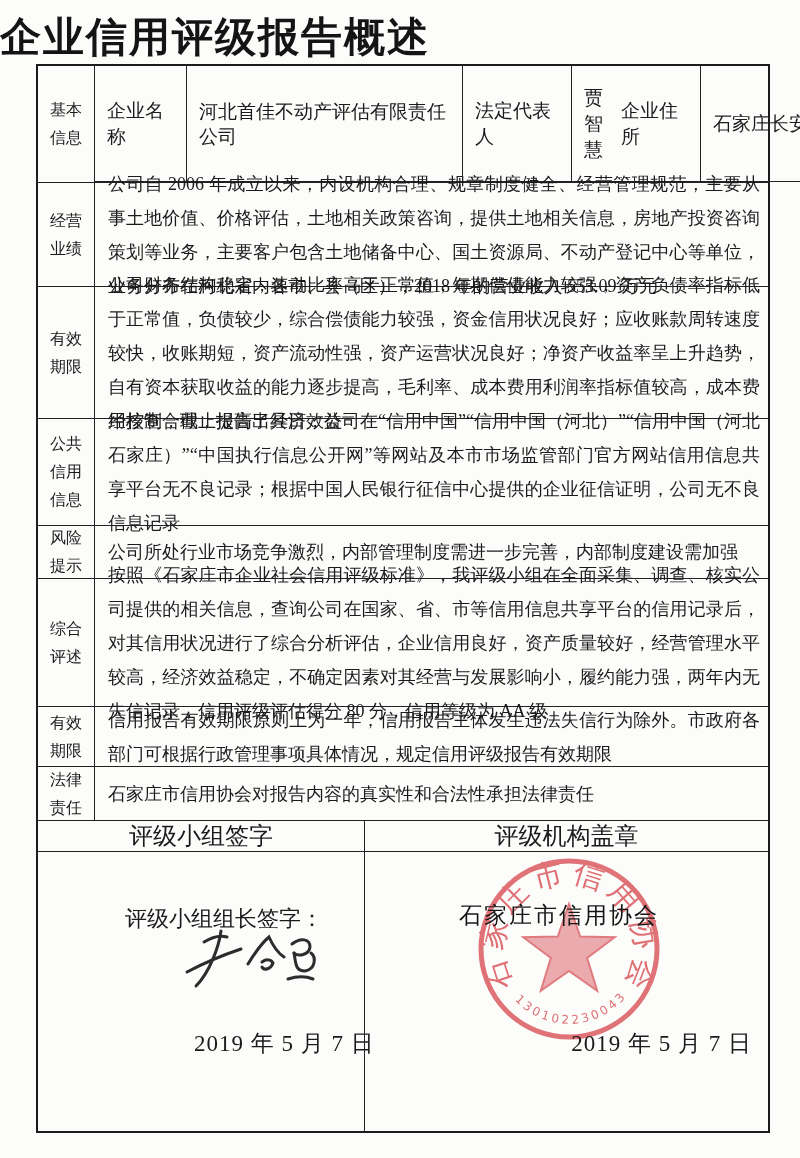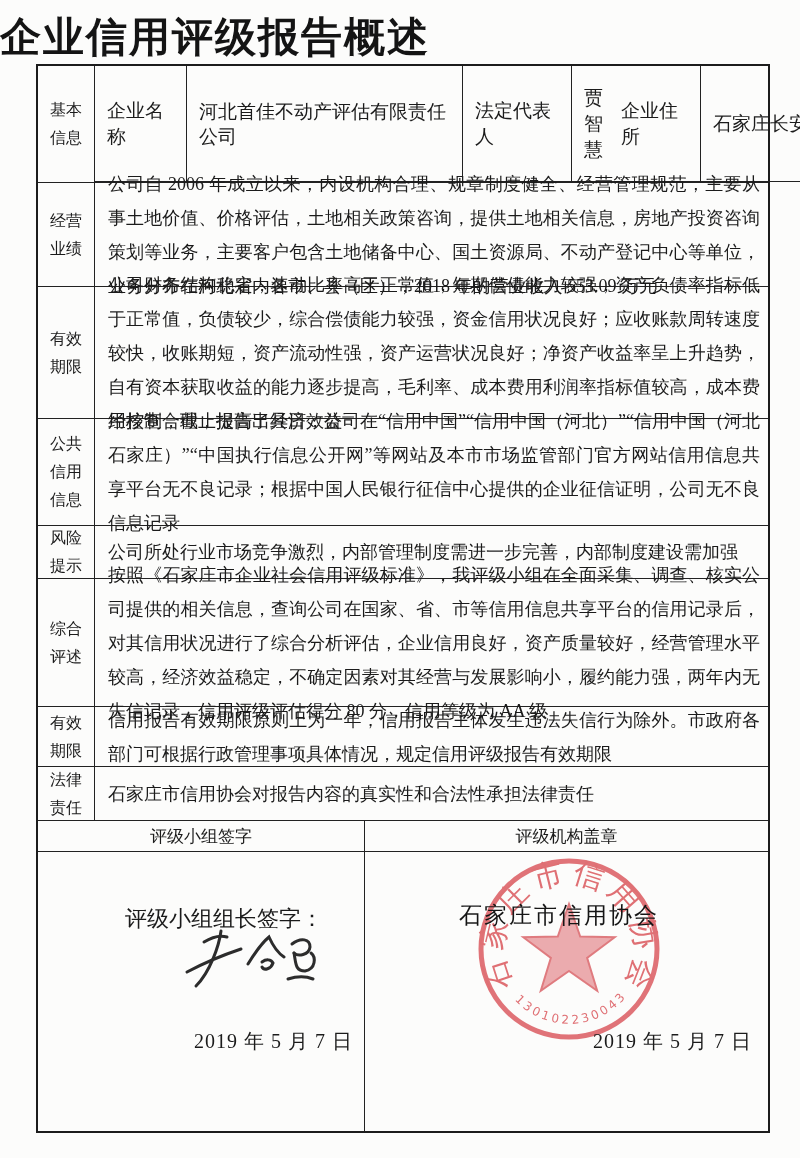--- a/index.html
+++ b/index.html
@@ -42,29 +42,29 @@
   
   .basicwrap{flex:1 1 auto;display:flex;flex-direction:row;}
   .brow{display:flex;border-bottom:1.5px solid #222;box-sizing:border-box;flex:1 1 auto;}
   .brow:last-child{border-bottom:none;}
   .bcell{box-sizing:border-box;display:flex;align-items:center;font-size:19px;padding:1px 6px 1px 12px;}
   .bl{flex:0 0 92px;border-right:1.5px solid #222;}
   .bv1{flex:0 0 276px;border-right:1.5px solid #222;line-height:25px;}
   .bl2{flex:0 0 109px;border-right:1.5px solid #222;}
   .bv2{flex:1 1 auto;}
   
-  .hcell{box-sizing:border-box;display:flex;align-items:center;justify-content:center;font-size:17px;}
+  .hcell{box-sizing:border-box;display:flex;align-items:center;justify-content:center;font-size:24px;}
   .hleft{flex:0 0 327px;border-right:1.5px solid #222;}
   .hright{flex:1 1 auto;}
   
   .sigleft{flex:0 0 327px;border-right:1.5px solid #222;box-sizing:border-box;position:relative;}
   .sigright{flex:1 1 auto;position:relative;}
   .leader-label{position:absolute;left:87px;top:52px;font-size:22px;}
   .handsig{position:absolute;left:146px;top:74px;}
-  .date{position:absolute;font-size:20px;letter-spacing:1px;white-space:nowrap;}
+  .date{position:absolute;font-size:23px;letter-spacing:1px;white-space:nowrap;}
   .date-left{left:156px;top:176px;}
   .date-right{right:16px;top:176px;}
   .sealbox{position:absolute;left:0;top:0;width:407px;height:210px;}
   .seal-org{
     position:absolute;left:86px;top:48px;width:216px;
     text-align:center;font-size:23px;color:#151515;letter-spacing:2px;
   }
 </style>
 </head>
 <body>

